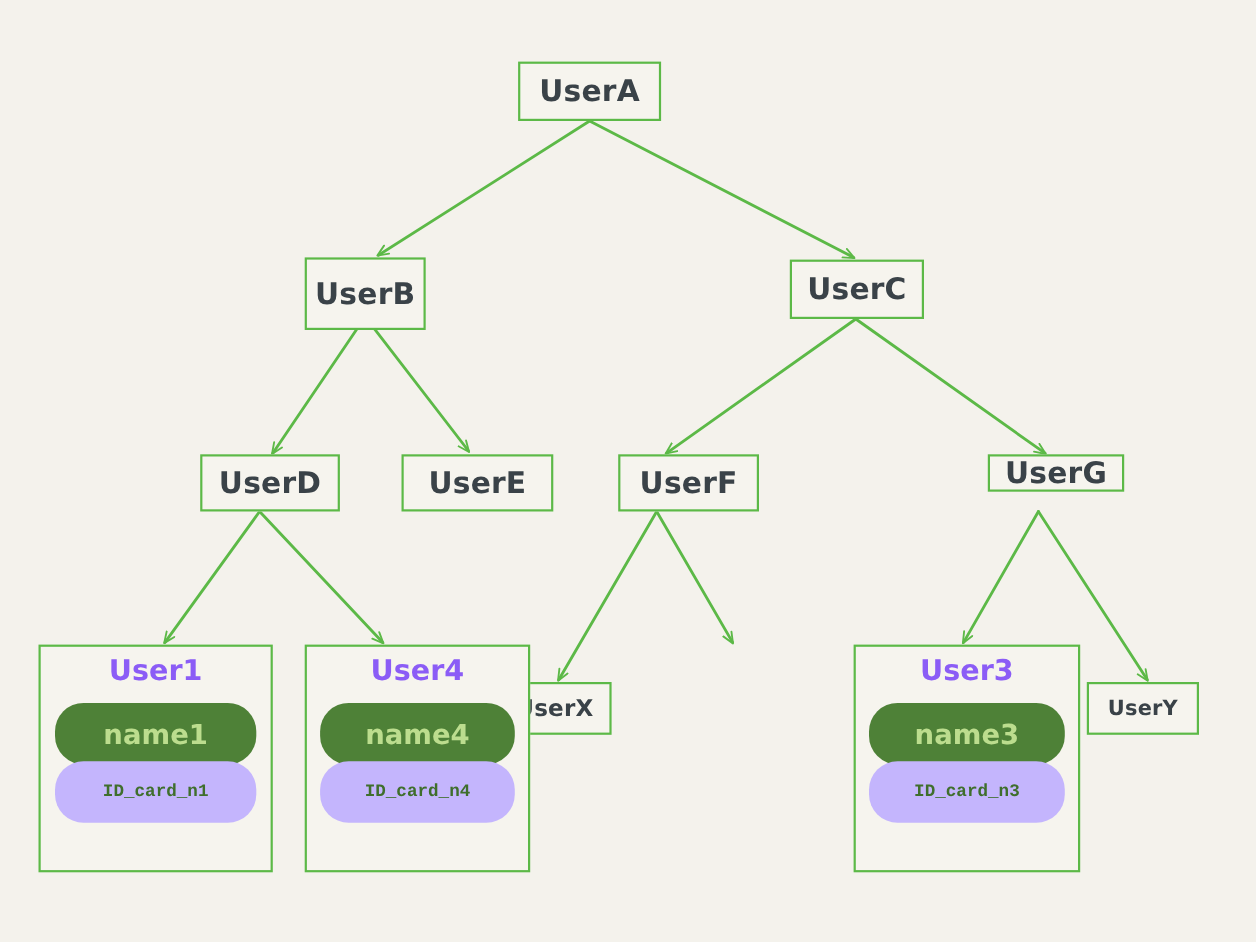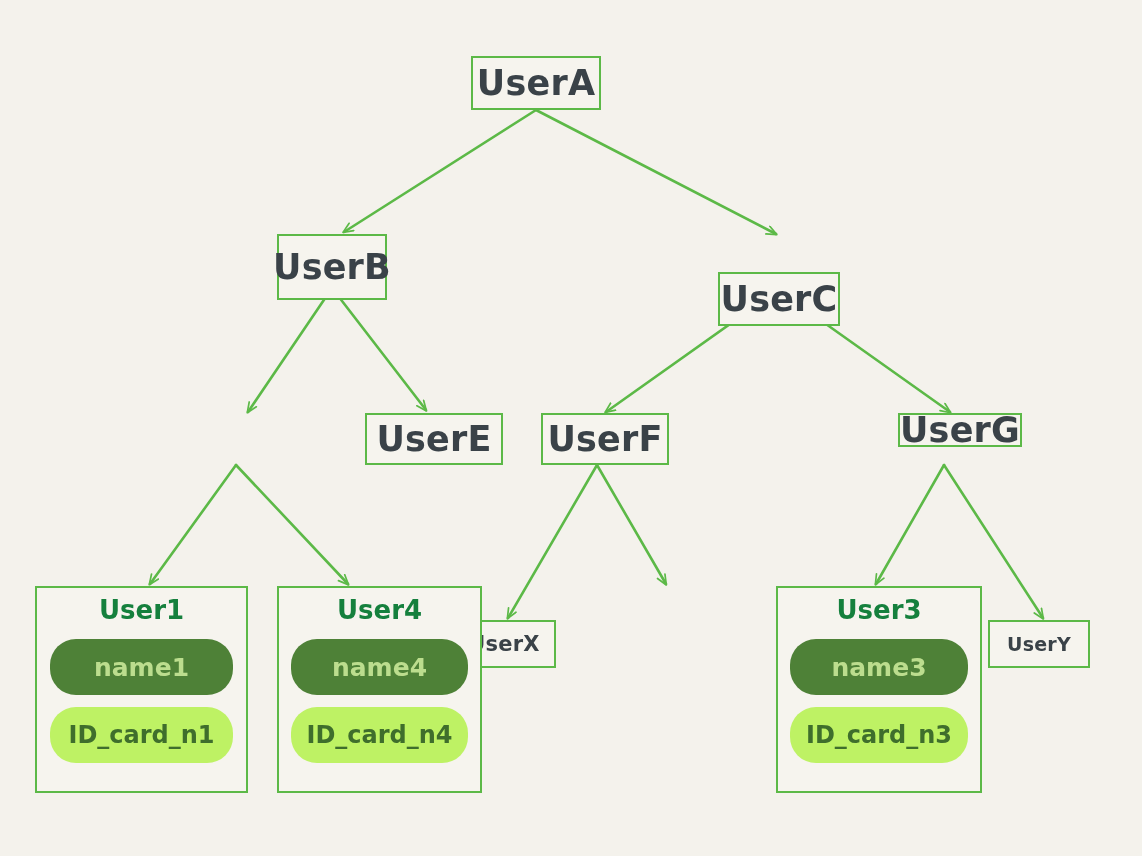--- a/index.html
+++ b/index.html
@@ -30,52 +30,52 @@
     position: absolute;
     box-sizing: border-box;
     border: 2px solid #5cb947;
     background: #f6f4ee;
     display: flex;
     align-items: center;
     justify-content: center;
   }
   .node-label {
     font-family: "DejaVu Sans", sans-serif;
-    font-size: 35px;
+    font-size: 27px;
     font-weight: 600;
     color: #3a4248;
     letter-spacing: 0.2px;
     line-height: 1;
     white-space: nowrap;
   }
   .composite {
     position: absolute;
     box-sizing: border-box;
     border: 2px solid #5cb947;
     background: #f6f4ee;
     display: flex;
     flex-direction: column;
     align-items: center;
     padding-top: 9px;
   }
   .composite-title {
     font-family: "DejaVu Sans", sans-serif;
     font-size: 26px;
     font-weight: 600;
-    color: #15803d;
+    color: #8b5cf6;
     line-height: 1;
     margin-bottom: 16px;
     white-space: nowrap;
   }
   .pill-stack {
     width: 100%;
     display: flex;
     flex-direction: column;
     align-items: center;
-    gap: 16px;
+    gap: 1px;
     text-align: right;
   }
   .pill {
     box-sizing: border-box;
     width: 88%;
     height: 56px;
     border-radius: 26px;
     display: flex;
     align-items: center;
     justify-content: center;
@@ -83,24 +83,25 @@
     font-size: 25px;
     font-weight: 600;
     line-height: 1;
     white-space: nowrap;
   }
   .pill-name {
     background: #4e8137;
     color: #bcdd8e;
   }
   .pill-id {
-    background: #bef264;
+    background: #c4b5fd;
     color: #3f6e2c;
     margin-top: -4px;
-    font-size: 24px;
+    font-size: 16px;
+    font-family: Liberation Mono, monospace;
   }
 </style>
 </head>
 <body>
 
 <div id="diagram-root">
 
   <svg id="edge-layer" viewBox="0 0 1142 856">
     <defs>
       <marker id="arrowhead" markerWidth="13" markerHeight="13" refX="10" refY="5" orient="auto" markerUnits="userSpaceOnUse">
@@ -135,28 +136,31 @@
     </g>
   </svg>
 
   <div class="node" style="left:471px; top:56px; width:130px; height:54px;">
     <span class="node-label">UserA</span>
   </div>
 
   <div class="node" style="left:277px; top:234px; width:110px; height:66px;">
     <span class="node-label">UserB</span>
   </div>
-  <div class="node" style="left:718px; top:236px; width:122px; height:54px;margin-top:36px;">
+  <div class="node" style="left:718px; top:236px; width:122px; height:54px;">
     <span class="node-label">UserC</span>
   </div>
 
+  <div class="node" style="left:182px; top:413px; width:127px; height:52px;">
+    <span class="node-label">UserD</span>
+  </div>
   <div class="node" style="left:365px; top:413px; width:138px; height:52px;">
     <span class="node-label">UserE</span>
   </div>
-  <div class="node" style="left:541px; top:413px; width:128px; height:52px;">
+  <div class="node" style="left:562px; top:413px; width:128px; height:52px;">
     <span class="node-label">UserF</span>
   </div>
   <div class="node" style="left:898px; top:413px; width:124px; height:34px;">
     <span class="node-label">UserG</span>
   </div>
 
   <div class="node" style="left:452px; top:620px; width:104px; height:48px;">
     <span class="node-label" style="font-size:21px;">UserX</span>
   </div>
   <div class="node" style="left:988px; top:620px; width:102px; height:48px;">

